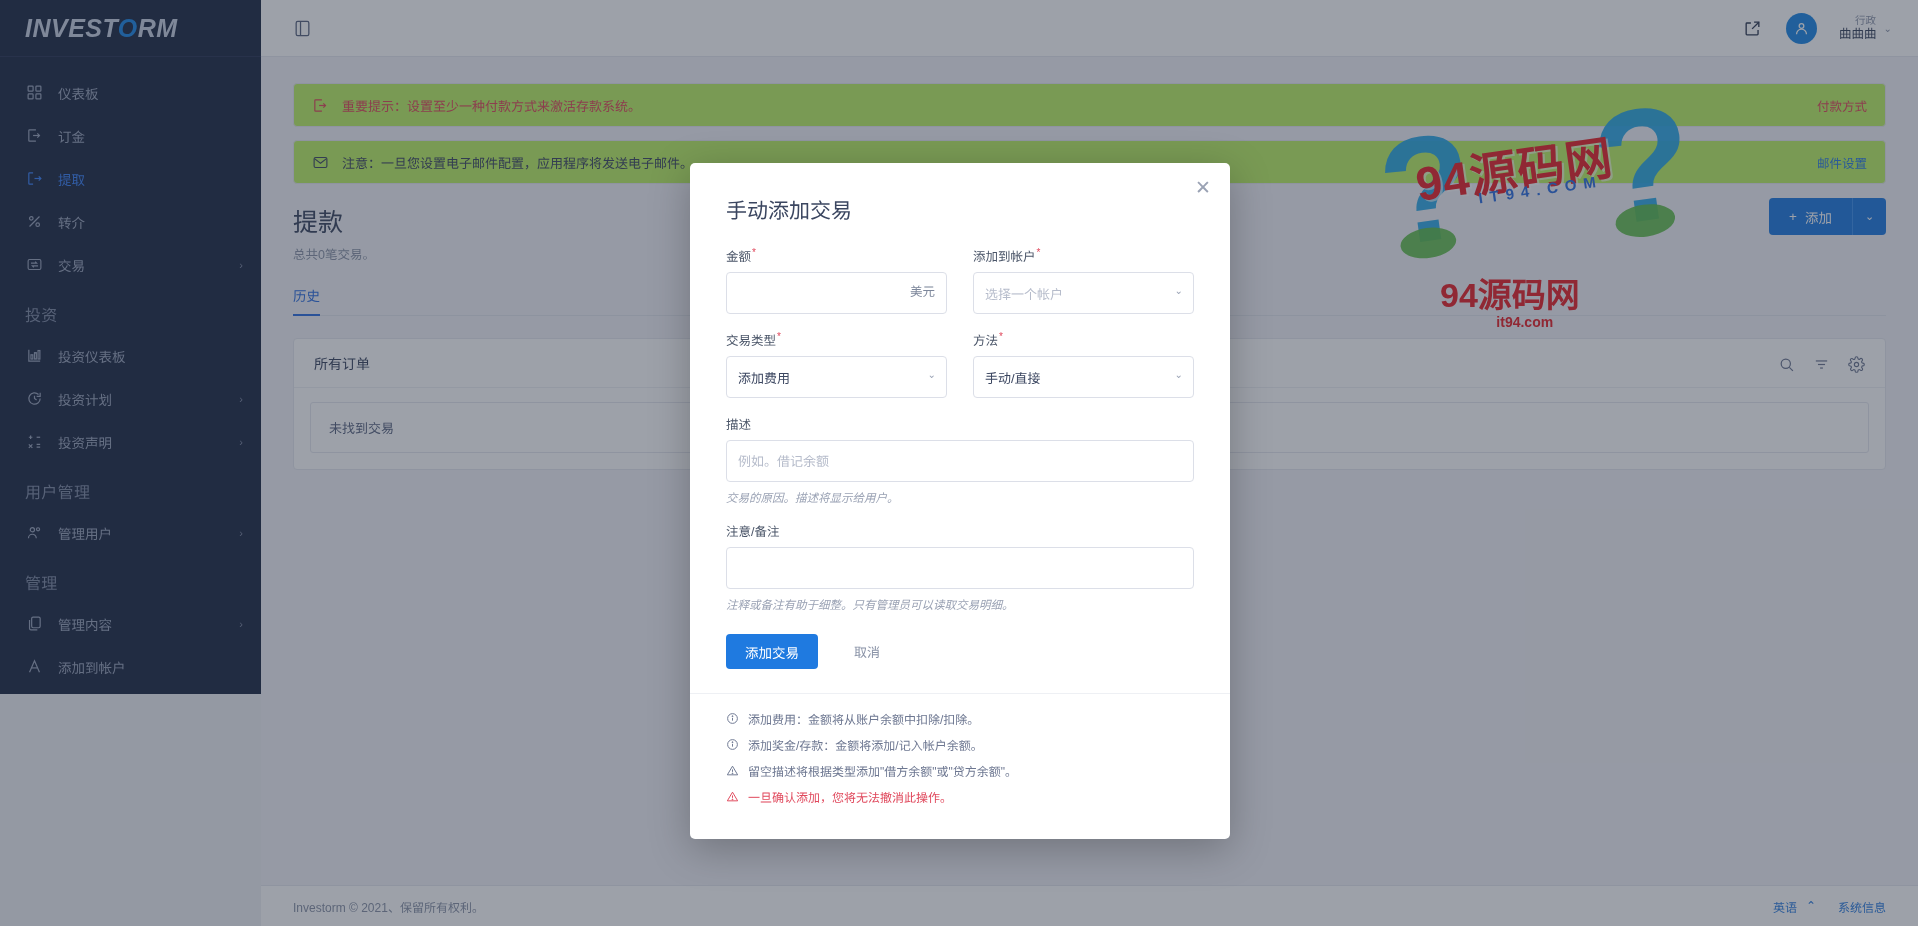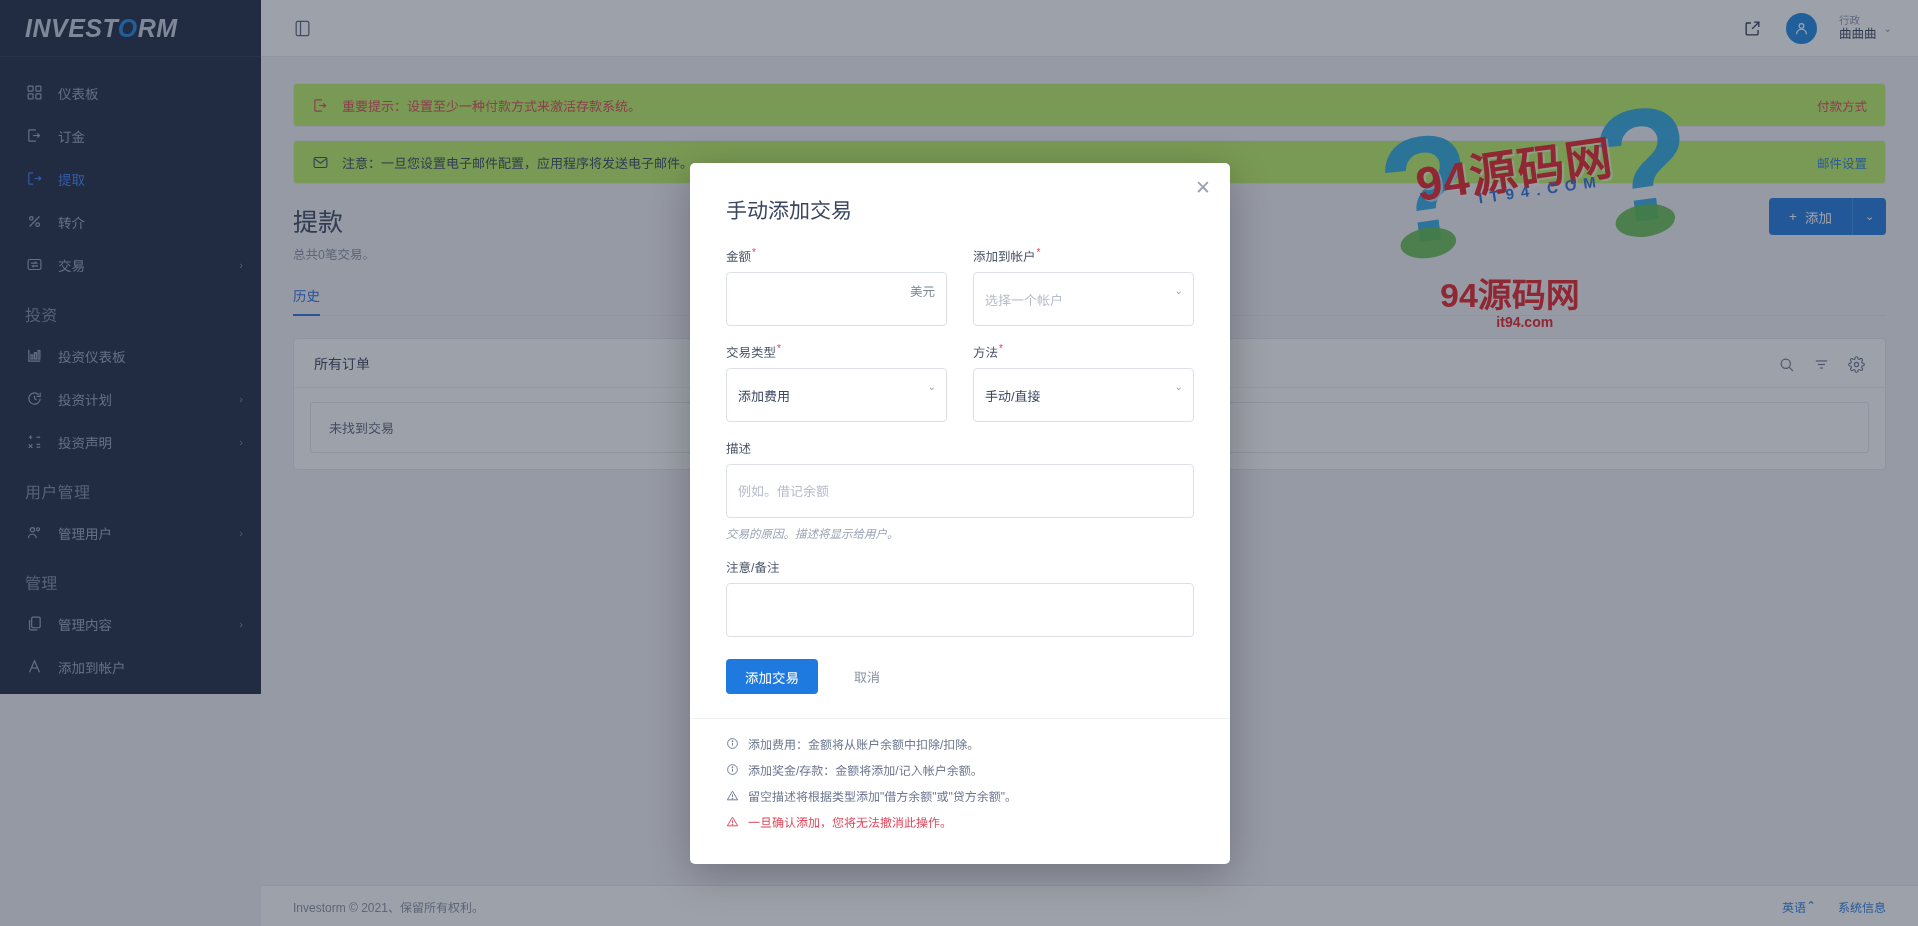--- a/index.html
+++ b/index.html
@@ -65,21 +65,21 @@
     cursor: pointer; color: #5a6580;
   }
   .topbar-right { display: flex; align-items: center; gap: 22px; }
   .ext-btn { width: 24px; height: 24px; color: #2f3a52; cursor: pointer; display:flex;align-items:center;justify-content:center;}
   .avatar {
     width: 31px; height: 31px; border-radius: 50%; background: #1e88e5;
     display: flex; align-items: center; justify-content: center; color: #fff;
     cursor: pointer;
   }
   .user-block { display: flex; flex-direction: column; line-height: 1.25; cursor: pointer; }
-  .user-role { font-size: 10.5px; color: #8c95a9; }
+  .user-role { font-size: 10.5px; color: #8c95a9; margin-left: 16px; }
   .user-name { font-size: 12.5px; color: #3a4considered; color:#3a455e; }
   .user-wrap { display:flex; align-items:center; gap:7px; cursor:pointer;}
   .caret { font-size: 10px; color: #8c95a9; }
 
   #content { flex: 1 1 auto; overflow: hidden; padding: 26px 32px 0 32px; }
 
   .alert {
     background: #bef264; border: 1px solid #e6e8ef; border-radius: 4px;
     height: 44px; display: flex; align-items: center; padding: 0 18px;
     margin-bottom: 13px; font-size: 13px; justify-content: space-between;
@@ -123,21 +123,21 @@
     margin: 14px 16px 16px 16px; border: 1px solid #e6e8ef; border-radius: 3px;
     padding: 15px 18px; font-size: 13px; color: #5a6580; background: #fff;
   }
 
   #footer {
     height: 41px; border-top: 1px solid #e6e8ef; background: #fff;
     display: flex; align-items: center; justify-content: space-between;
     padding: 0 32px; font-size: 12px; color: #8a93a7;
   }
   .footer-right { display: flex; align-items: center; gap: 22px; }
-  .footer-link { color: #2f7fe0; cursor: pointer; display: flex; align-items: center; gap: 0; justify-content: flex-end; }
+  .footer-link { color: #2f7fe0; cursor: pointer; display: flex; align-items: center; gap: 9px; justify-content: flex-end; }
 
   .add-btn-wrap { position: absolute; right: 32px; top: 198px; display: flex; z-index: 3; }
   .add-btn {
     background: #1f7ae0; color: #fff; border: none; border-radius: 4px 0 0 4px;
     height: 37px; padding: 0 20px; font-size: 13.5px; cursor: pointer;
     display: flex; align-items: center; gap: 8px;
     font-family: "Liberation Sans", sans-serif;
   }
   .add-btn-caret {
     background: #1f7ae0; color: #fff; border: none; border-left: 1px solid #3f92ee;
@@ -185,21 +185,21 @@
     color: #9aa2b4; font-size: 19px; cursor: pointer; line-height: 1;
   }
   .modal-body { padding: 31px 36px 16px 36px; }
   .modal-title { font-size: 21px; color: #3b4660; margin-bottom: 22px; font-weight: normal;}
   .form-grid { display: grid; grid-template-columns: 1fr 1fr; gap: 0 26px; }
   .field { margin-bottom: 16px; }
   .field.full { grid-column: 1 / 3; }
   .flabel { font-size: 12.5px; color: #4a5568; margin-bottom: 7px; display: block; }
   .req { color: #e0485c; font-size: 10px; vertical-align: super; margin-left: 1px; }
   .input, .select {
-    width: 100%; height: 54px; border: 1px solid #dcdfe8; border-radius: 4px;
+    width: 100%; height: 42px; border: 1px solid #dcdfe8; border-radius: 4px;
     background: #fff; font-size: 13px; color: #3b4660; padding: 0 11px;
     font-family: "Liberation Sans", sans-serif;
     display: flex; align-items: center;
   }
   .input::placeholder { color: #b6bccb; }
   input.input { outline: none; }
   .input-suffix-wrap { position: relative; }
   .input-suffix {
     position: absolute; right: 12px; top: 0; height: 36px; display: flex;
     align-items: center; font-size: 12.5px; color: #7d879b; pointer-events: none;
@@ -593,20 +593,21 @@
           </label>
           <input class="input" type="text" placeholder="例如。借记余额" style="">
           <div class="help">交易的原因。描述将显示给用户。</div>
         </div>
 
         <div class="field full">
           <label class="flabel">
             <span>注意/备注</span>
           </label>
           <input class="input" type="text" placeholder="" style="">
+          <div class="help">注释或备注有助于细整。只有管理员可以读取交易明细。</div>
         </div>
 
         <div class="field full btn-row">
           <button class="btn-primary">添加交易</button>
           <button class="btn-link">取消</button>
         </div>
       </div>
     </div>
 
     <div class="modal-notes">

